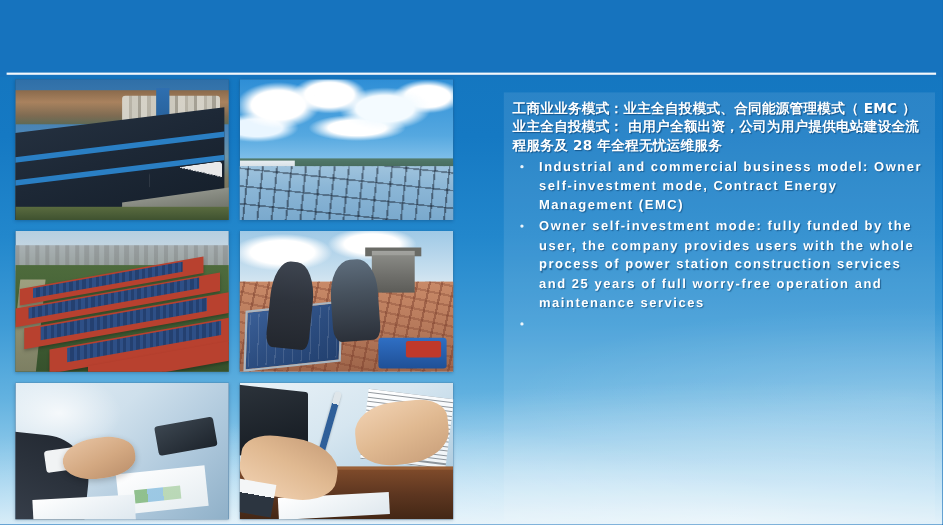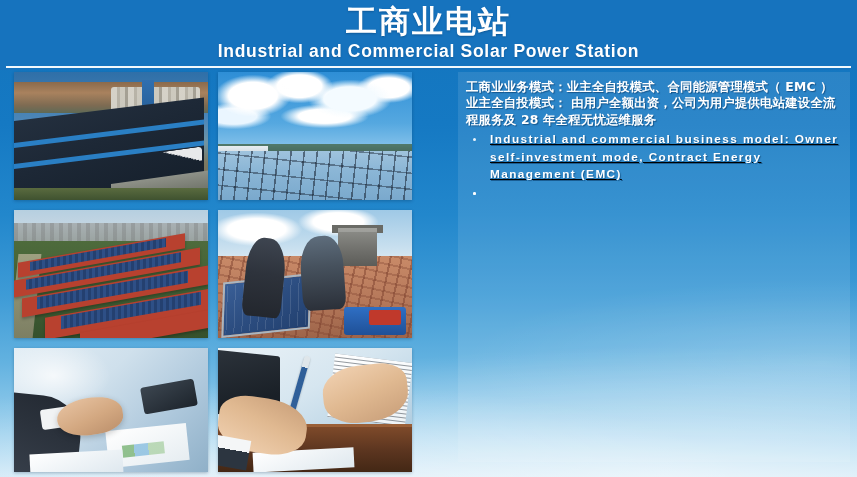--- a/index.html
+++ b/index.html
@@ -359,21 +359,21 @@
     transform: rotate(7deg);
   }
   .p6-paperdesk {
     position:absolute; left:18%; bottom:2%; width:52%; height:16%;
     background: linear-gradient(160deg,#ffffff,#dfe8ee);
     transform: rotate(-3deg);
   }
 
   
   .text-panel {
-    position: absolute; left: 458px; top: 72px;
+    position: absolute; left: 458px; top: 84px;
     width: 392px; height: 390px;
     background: rgba(255,255,255,0.10);
     box-sizing: border-box;
     padding: 7px 6px 6px 8px;
     overflow: hidden;
   }
   .cn-block {
     color: #ffffff;
     font-size: 12.4px;
     line-height: 16.4px;
@@ -381,21 +381,20 @@
     font-weight: bold;
     font-family: "DejaVu Sans", "Liberation Sans", sans-serif;
     text-shadow: 1px 1px 1px rgba(0,45,90,0.55);
     margin: 0 0 3px 0;
   }
   .cn-block p { margin: 0; }
   .bullets {
     list-style: none;
     margin: 3px 0 0 0;
     padding: 0;
-    text-decoration: underline;
   }
   .bullets li {
     position: relative;
     padding-left: 24px;
     color: #ffffff;
     font-size: 11.8px;
     line-height: 17.6px;
     letter-spacing: 1.4px;
     font-weight: bold;
     text-shadow: 1px 1px 1px rgba(0,45,90,0.5);
@@ -411,24 +410,20 @@
 </style>
 </head>
 <body>
 
 <div id="slide">
 
   <div class="bg-base"></div>
   <div class="bg-clouds"></div>
   <div class="bg-topfill"></div>
 
-  <div class="header">
-    <div class="title-cn">工商业电站</div>
-    <div class="title-en">Industrial and Commercial Solar Power Station</div>
-  </div>
   <div class="header-rule"></div>
 
   <div class="photo-grid">
 
     <div class="photo">
       <div class="ph-layer p1-sky"></div>
       <div class="p1-horizon"></div>
       <div class="p1-silos"></div>
       <div class="p1-tower"></div>
       <div class="p1-roof"></div>
@@ -509,20 +504,21 @@
       <p>业主全自投模式： 由用户全额出资，公司为用户提供电站建设全流程服务及 28 年全程无忧运维服务</p>
     </div>
 
     <ul class="bullets">
       <li>
         <span class="dot"></span>
         <span>Industrial and commercial business model: Owner self-investment mode, Contract Energy Management (EMC)</span>
       </li>
       <li>
         <span class="dot"></span>
+        <span>Owner self-investment mode: fully funded by the user, the company provides users with the whole process of power station construction services and 25 years of full worry-free operation and maintenance services</span>
       </li>
       <li>
         <span class="dot"></span>
       </li>
     </ul>
 
   </div>
 
 </div>
 

